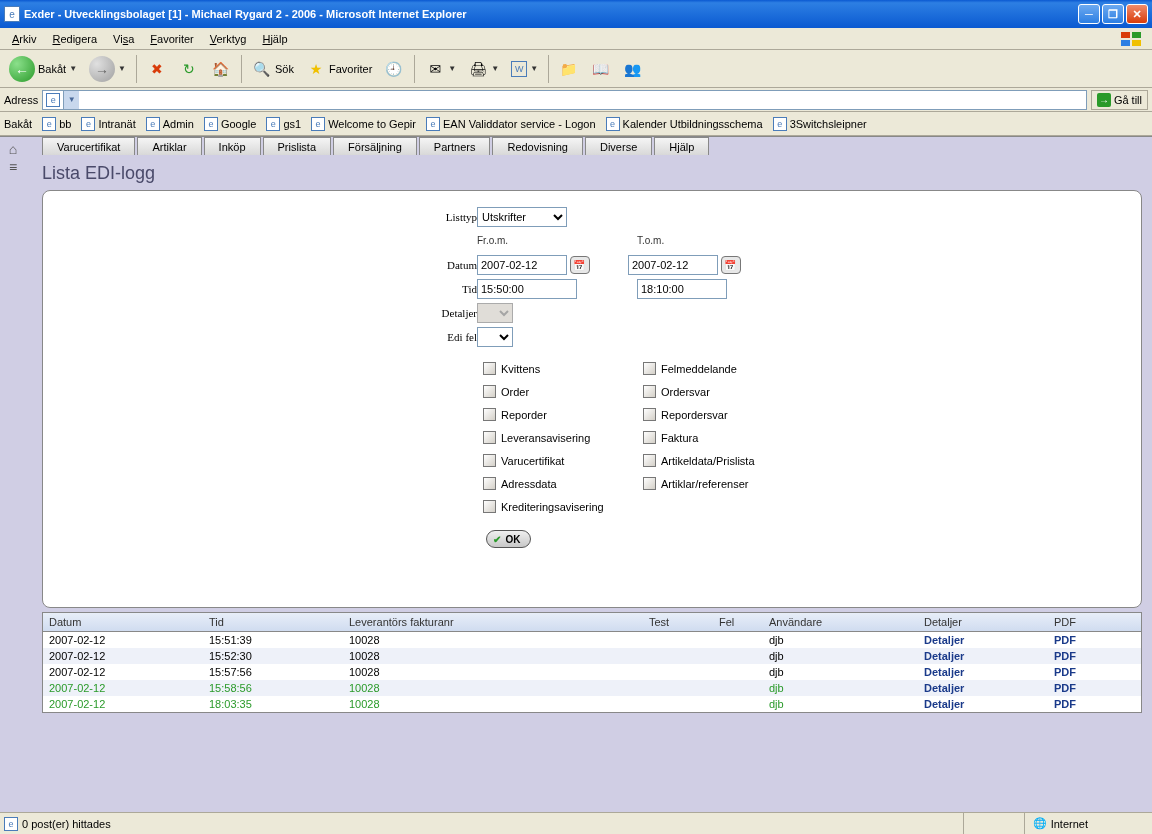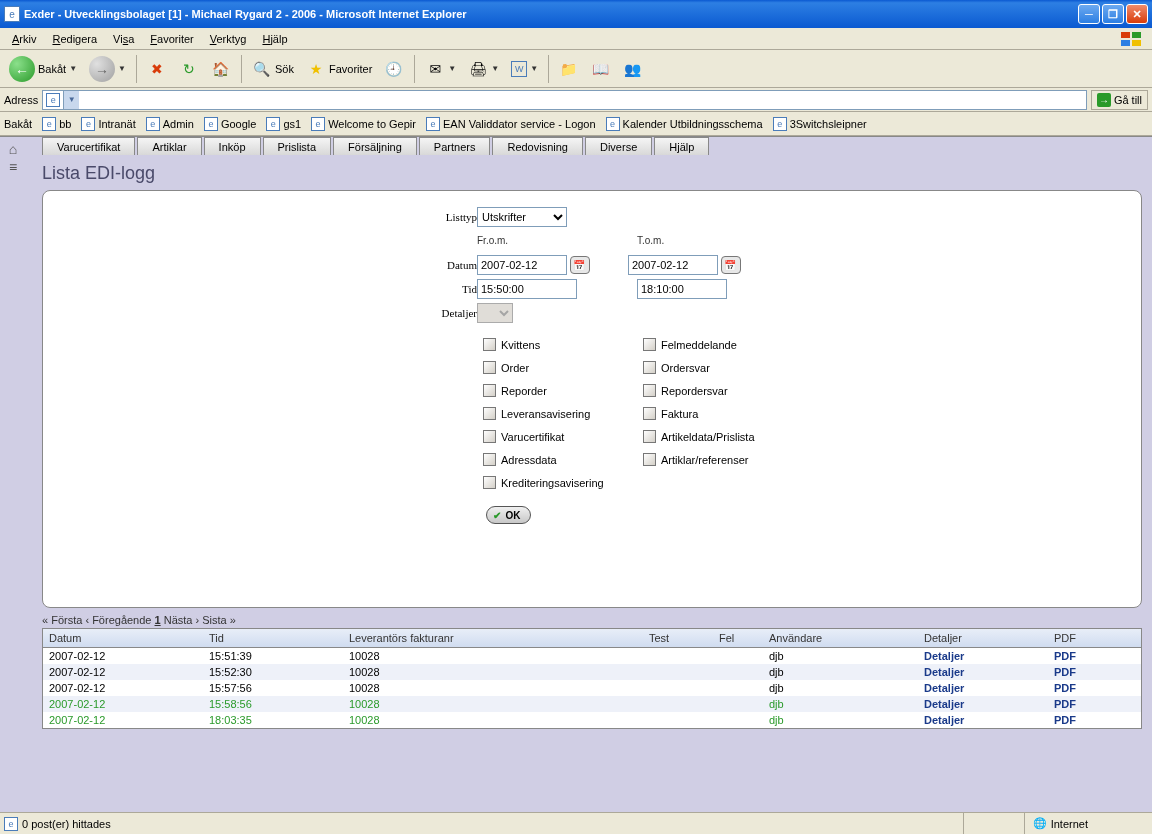--- a/index.html
+++ b/index.html
@@ -254,20 +254,24 @@
       <div class="form-row">
         <div class="form-label">Tid</div>
         <input class="form-inp" style="width: 100px;" value="15:50:00">
         <div style="width:60px;"></div>
         <input class="form-inp" style="width: 90px;" value="18:10:00">
       </div>
       <div class="form-row">
         <div class="form-label">Detaljer</div>
         <select class="form-sel gray-inp" style="width:36px;" disabled=""></select>
       </div>
+      <div class="form-row">
+        <div class="form-label">Edi fel</div>
+        <select class="form-sel" style="width:36px;"></select>
+      </div>
       <div style="height:8px;"></div>
       <div class="chk-row">
         <div style="width:50px;"></div>
         <div class="chk-col" id="chk-left">
             <div class="chk">
               <div class="chk-box"></div>
               <span>Kvittens</span>
             </div>
             <div class="chk">
               <div class="chk-box"></div>
@@ -322,27 +326,20 @@
           </div>
       </div>
       <div style="width:50px;display:inline-block;"></div>
       <div class="ok-btn">
           <span class="ok-chk">✔</span>
           <span>OK</span>
         </div>
     </div>
   </div>
 
-  <div class="pager">
-    <a href="#">« Första</a>
-    <a href="#">‹ Föregående</a>
-    <a href="#" class="pg-cur">1</a>
-    <a href="#">Nästa ›</a>
-    <a href="#">Sista »</a>
-  </div>
 
   <div class="results-table">
     <table>
       <thead>
           <tr id="thead-row">
             <th class="col-datum">Datum</th>
             <th class="col-tid">Tid</th>
             <th class="col-lev">Leverantörs fakturanr</th>
             <th class="col-test">Test</th>
             <th class="col-fel">Fel</th>

